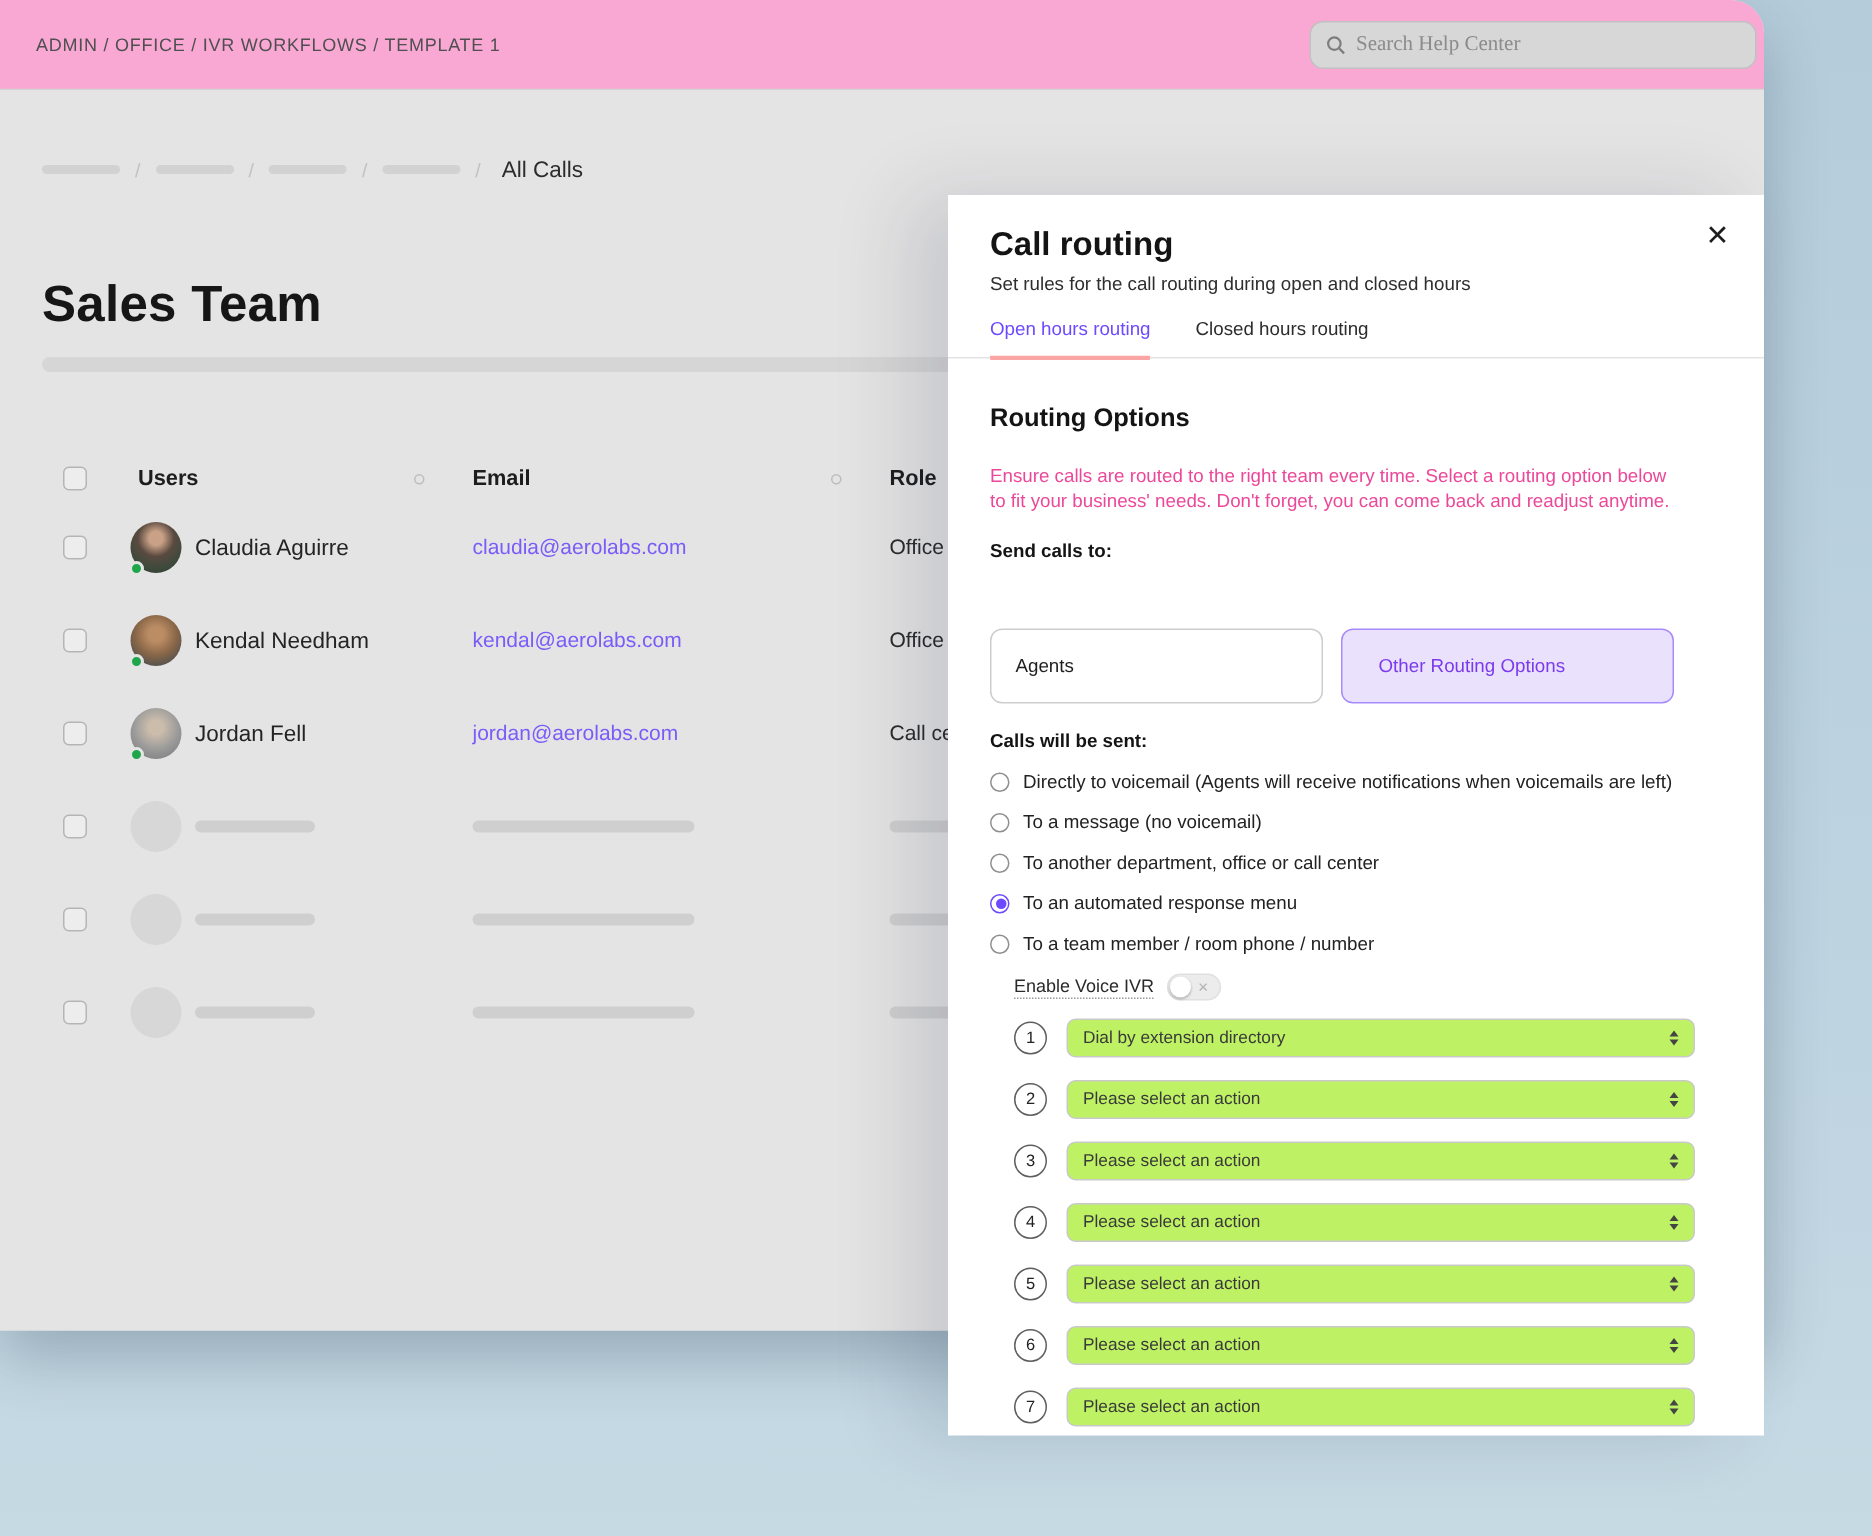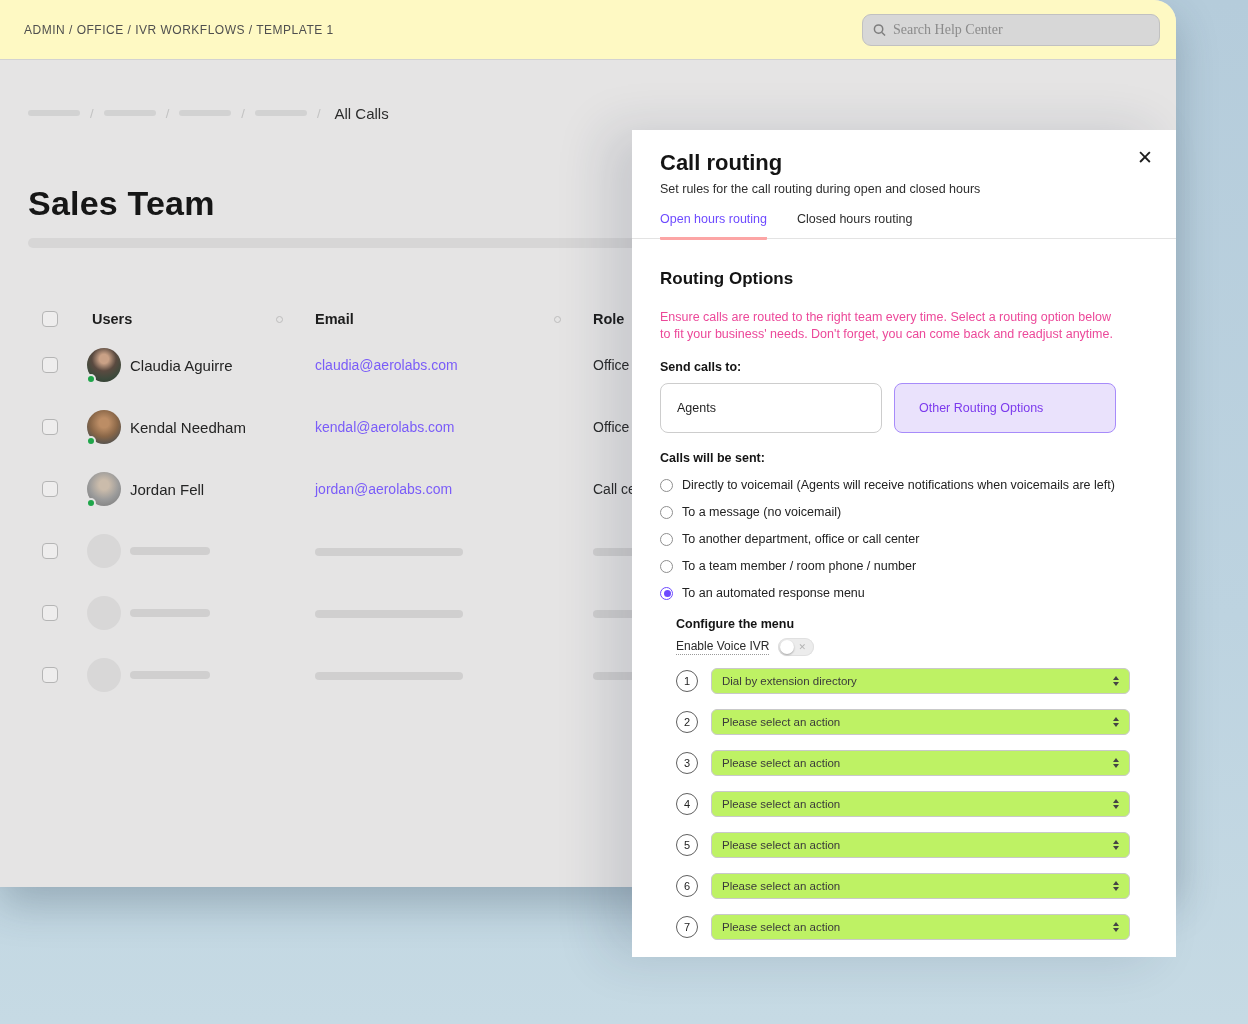--- a/index.html
+++ b/index.html
@@ -10,24 +10,24 @@
     position:relative; overflow:hidden;
   }
   
   .window {
     position:absolute; left:0; top:70; width:1176px; height:887px;
     background:#e5e4e4; border-top-right-radius:22px;
     box-shadow:0 18px 40px rgba(40,60,80,.28);
   }
   .topbar {
     position:absolute; left:0; top:0; right:0; height:60px;
-    background:#fef9c3; border-top-right-radius:22px;
+    background:#f9a8d4; border-top-right-radius:22px;
     border-bottom:1px solid #d2d2d2;
     display:flex; align-items:center; justify-content:space-between;
-    padding:0 16px 0 24px;
+    padding:0 5px 0 24px;
   }
   .crumb-top { font-size:12px; color:#4f4f4f; letter-spacing:.5px; }
   .search {
     width:298px; height:32px; background:#d7d7d7; border:1px solid #c1c1c1;
     border-radius:9px; display:flex; align-items:center; gap:7px; padding:0 10px;
   }
   .search input {
     border:none; outline:none; background:transparent; width:100%;
     font-size:14px; color:#5a5a5a; font-family:Liberation Serif, serif;
   }
@@ -93,21 +93,21 @@
   .tab { font-size:12.5px; color:#2c2c2c; padding-bottom:11px; cursor:pointer; }
   .tab.active { color:#6d4aff; border-bottom:3px solid #fca5a5; margin-bottom:-2px; border-radius:1px; }
 
   .section-title { margin-top:30px; font-size:17px; font-weight:700; color:#141414; }
   .section-desc { margin-top:20px; font-size:12.5px; line-height:16.5px; color:#ec4899; max-width:462px; }
   .field-label { margin-top:18px; font-size:12.5px; font-weight:700; color:#141414; }
 
   .send-btns { display:flex; gap:12px; margin-top:9px; }
   .send-btn {
     width:222px; height:50px; border-radius:8px; display:flex; align-items:center;
-    padding:0 16px; font-size:12.5px; cursor:pointer;
+    padding:0 16px; font-size:12.5px; cursor:pointer;margin-top:36px;
   }
   .send-btn.plain { background:#fff; border:1px solid #cdcdcd; color:#1f1f1f; }
   .send-btn.selected { background:#eae2fc; border:1px solid #a78bfa; color:#7c3aed; padding-left:24px; }
 
   .calls-label { margin-top:18px; }
   .radio-list { margin-top:13px; }
   .radio-item { display:flex; align-items:center; gap:9px; margin-bottom:13px; height:14px; }
   .radio {
     width:13px; height:13px; border:1.5px solid #8f8f8f; border-radius:50%;
     background:#fff; flex:none; position:relative;
@@ -297,30 +297,29 @@
       </div>
       <div class="radio-item">
         <span class="radio"></span>
         <span class="radio-label">To a message (no voicemail)</span>
       </div>
       <div class="radio-item">
         <span class="radio"></span>
         <span class="radio-label">To another department, office or call center</span>
       </div>
       <div class="radio-item">
+        <span class="radio checked"></span>
+        <span class="radio-label">To an automated response menu</span>
+      </div>
+      <div class="radio-item">
         <span class="radio"></span>
         <span class="radio-label">To a team member / room phone / number</span>
       </div>
-      <div class="radio-item">
-        <span class="radio checked"></span>
-        <span class="radio-label">To an automated response menu</span>
-      </div>
-    </div>
-
-  <div class="configure">Configure the menu</div>
+    </div>
+
   <div class="enable-row">
     <span class="enable-label">Enable Voice IVR</span>
     <span class="toggle">
       <span class="knob"></span>
       <span class="toggle-x">✕</span>
     </span>
   </div>
 
   <div class="menu-list" id="menulist">
       <div class="menu-row">

